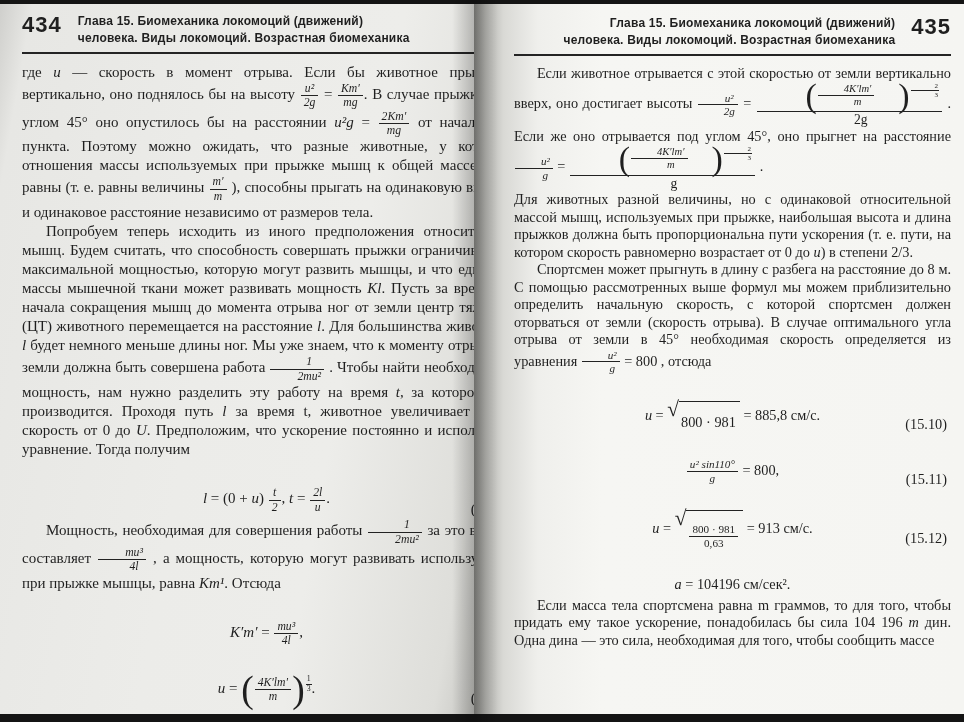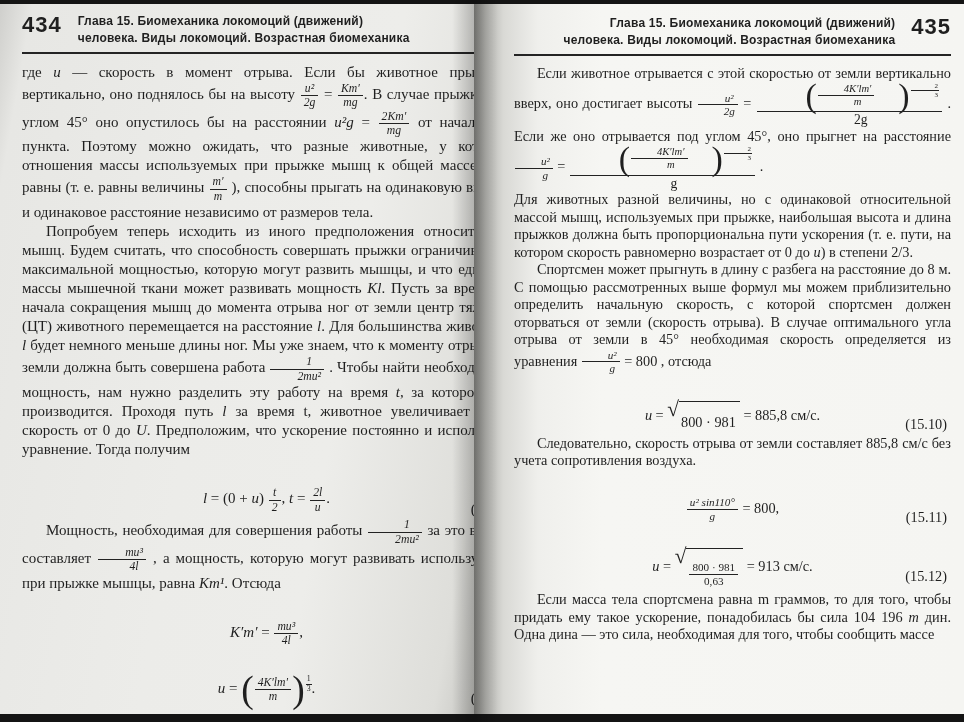--- a/index.html
+++ b/index.html
@@ -166,31 +166,31 @@
             </span> .</div>
           <div class="para">Для животных разной величины, но с одинаковой относительной массой мышц, используемых при прыжке, наибольшая высота и длина прыжков должна быть пропорциональна пути ускорения (т. е. пути, на котором скорость равномерно возрастает от 0 до <span class="m">u</span>) в степени 2/3.</div>
           <div class="para ind">Спортсмен может прыгнуть в длину с разбега на расстояние до 8 м. С помощью рассмотренных выше формул мы можем приблизительно определить начальную скорость, с которой спортсмен должен оторваться от земли (скорость отрыва). В случае оптимального угла отрыва от земли в 45° необходимая скорость определяется из уравнения <span class="frac">
               <span class="fn">u²</span>
               <span class="fd">g</span>
             </span> = 800 , отсюда</div>
           <div class="eq"><span class="eqb"><span class="m">u</span> = <span class="sqrt">
                 <span class="rad">√</span>
                 <span class="sqb">800 · 981</span>
               </span> = 885,8 см/с.</span><span class="eqnum">(15.10)</span></div>
-          <div class="para ind">Следовательно, скорость отрыва от земли составляет 885,8 см/с без учета сопротивления воздуха.</div>
           <div class="eq"><span class="eqb"><span class="frac">
                 <span class="fn">u² sin110°</span>
                 <span class="fd">g</span>
               </span> = 800,</span><span class="eqnum">(15.11)</span></div>
           <div class="eq"><span class="eqb"><span class="m">u</span> = <span class="sqrt">
                 <span class="rad">√</span>
                 <span class="sqb"><span class="frac up">
                     <span class="fn">800 · 981</span>
                     <span class="fd">0,63</span>
                   </span></span>
               </span> = 913 см/с.</span><span class="eqnum">(15.12)</span></div>
+          <div class="eq"><span class="eqb"><span class="m">a</span> = 104196 см/сек².</span></div>
           <div class="para ind">Если масса тела спортсмена равна m граммов, то для того, чтобы придать ему такое ускорение, понадобилась бы сила 104 196 <span class="m">m</span> дин. Одна дина — это сила, необходимая для того, чтобы сообщить массе</div>
         </div>
     </div>
   </div>
 
   <div class="gutter"></div>
 </div>
 
 </body></html>

